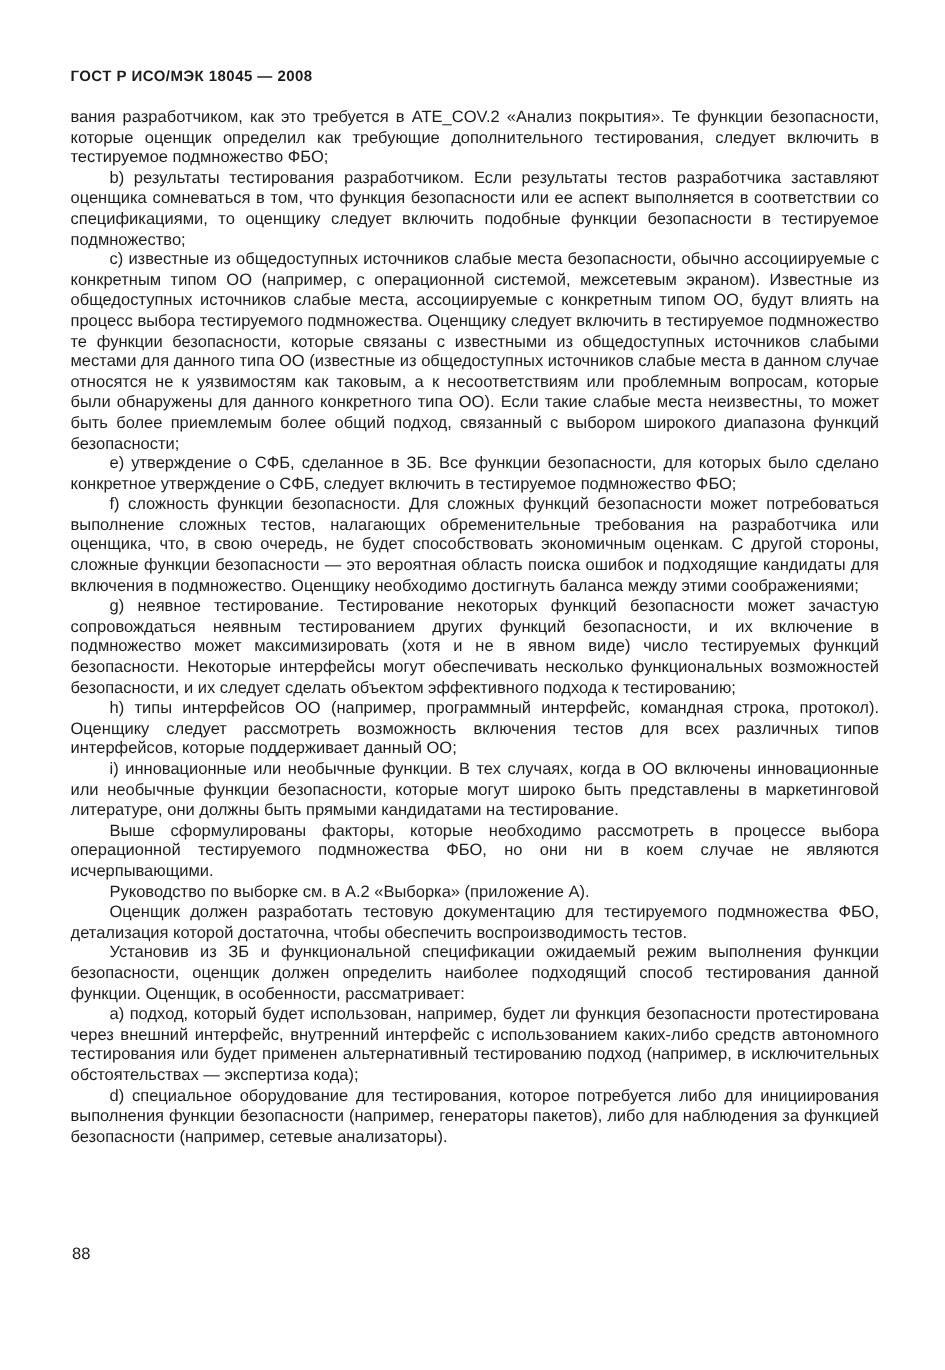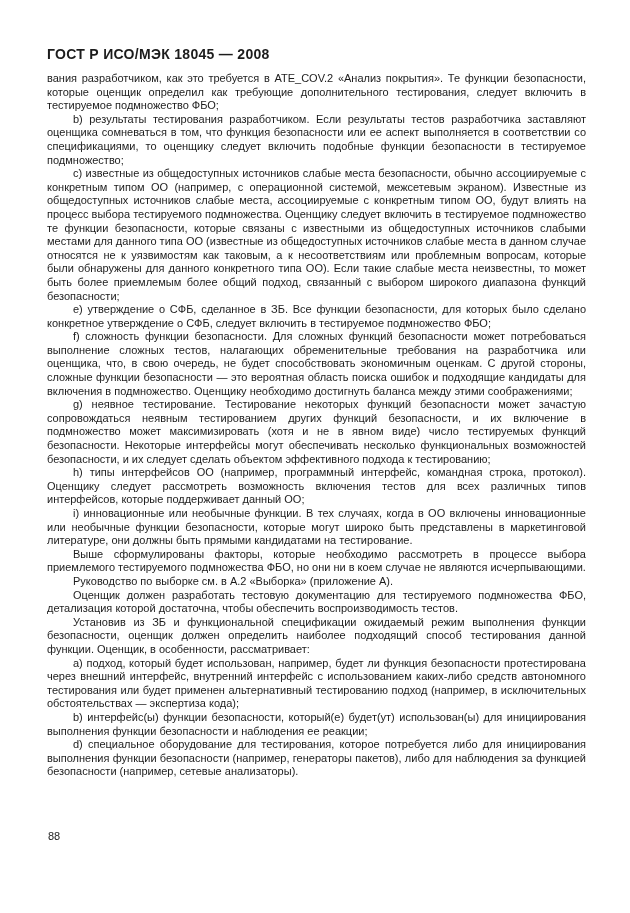--- a/index.html
+++ b/index.html
@@ -13,21 +13,21 @@
     height: 913px;
     background: #ffffff;
     font-family: "Liberation Sans", sans-serif;
     color: #1c1c1c;
     overflow: hidden;
   }
   .doc-header {
     position: absolute;
     left: 47px;
     top: 46px;
-    font-size: 14px;
+    font-size: 10px;
     font-weight: bold;
     letter-spacing: 0.3px;
     white-space: nowrap;
   }
   .doc-body {
     position: absolute;
     left: 47px;
     top: 72px;
     width: 539px;
     height: 775px;
@@ -61,24 +61,23 @@
 
   <div class="doc-body">
     <p class="noindent">вания разработчиком, как это требуется в ATE_COV.2 «Анализ покрытия». Те функции безопасности, которые оценщик определил как требующие дополнительного тестирования, следует включить в тестируемое подмножество ФБО;</p>
     <p>b) результаты тестирования разработчиком. Если результаты тестов разработчика заставляют оценщика сомневаться в том, что функция безопасности или ее аспект выполняется в соответствии со спецификациями, то оценщику следует включить подобные функции безопасности в тестируемое подмножество;</p>
     <p>c) известные из общедоступных источников слабые места безопасности, обычно ассоциируемые с конкретным типом ОО (например, с операционной системой, межсетевым экраном). Известные из общедоступных источников слабые места, ассоциируемые с конкретным типом ОО, будут влиять на процесс выбора тестируемого подмножества. Оценщику следует включить в тестируемое подмножество те функции безопасности, которые связаны с известными из общедоступных источников слабыми местами для данного типа ОО (известные из общедоступных источников слабые места в данном случае относятся не к уязвимостям как таковым, а к несоответствиям или проблемным вопросам, которые были обнаружены для данного конкретного типа ОО). Если такие слабые места неизвестны, то может быть более приемлемым более общий подход, связанный с выбором широкого диапазона функций безопасности;</p>
     <p>e) утверждение о СФБ, сделанное в ЗБ. Все функции безопасности, для которых было сделано конкретное утверждение о СФБ, следует включить в тестируемое подмножество ФБО;</p>
     <p>f) сложность функции безопасности. Для сложных функций безопасности может потребоваться выполнение сложных тестов, налагающих обременительные требования на разработчика или оценщика, что, в свою очередь, не будет способствовать экономичным оценкам. С другой стороны, сложные функции безопасности — это вероятная область поиска ошибок и подходящие кандидаты для включения в подмножество. Оценщику необходимо достигнуть баланса между этими соображениями;</p>
     <p>g) неявное тестирование. Тестирование некоторых функций безопасности может зачастую сопровождаться неявным тестированием других функций безопасности, и их включение в подмножество может максимизировать (хотя и не в явном виде) число тестируемых функций безопасности. Некоторые интерфейсы могут обеспечивать несколько функциональных возможностей безопасности, и их следует сделать объектом эффективного подхода к тестированию;</p>
     <p>h) типы интерфейсов ОО (например, программный интерфейс, командная строка, протокол). Оценщику следует рассмотреть возможность включения тестов для всех различных типов интерфейсов, которые поддерживает данный ОО;</p>
     <p>i) инновационные или необычные функции. В тех случаях, когда в ОО включены инновационные или необычные функции безопасности, которые могут широко быть представлены в маркетинговой литературе, они должны быть прямыми кандидатами на тестирование.</p>
-    <p>Выше сформулированы факторы, которые необходимо рассмотреть в процессе выбора приемлемого тестируемого подмножества ФБО, но они ни в коем случае не являются исчерпывающими.</p>
+    <p>Выше сформулированы факторы, которые необходимо рассмотреть в процессе выбора операционной тестируемого подмножества ФБО, но они ни в коем случае не являются исчерпывающими.</p>
     <p>Руководство по выборке см. в А.2 «Выборка» (приложение А).</p>
     <p>Оценщик должен разработать тестовую документацию для тестируемого подмножества ФБО, детализация которой достаточна, чтобы обеспечить воспроизводимость тестов.</p>
     <p>Установив из ЗБ и функциональной спецификации ожидаемый режим выполнения функции безопасности, оценщик должен определить наиболее подходящий способ тестирования данной функции. Оценщик, в особенности, рассматривает:</p>
     <p>a) подход, который будет использован, например, будет ли функция безопасности протестирована через внешний интерфейс, внутренний интерфейс с использованием каких-либо средств автономного тестирования или будет применен альтернативный тестированию подход (например, в исключительных обстоятельствах — экспертиза кода);</p>
-    <p>b) интерфейс(ы) функции безопасности, который(е) будет(ут) использован(ы) для инициирования выполнения функции безопасности и наблюдения ее реакции;</p>
     <p>d) специальное оборудование для тестирования, которое потребуется либо для инициирования выполнения функции безопасности (например, генераторы пакетов), либо для наблюдения за функцией безопасности (например, сетевые анализаторы).</p>
   </div>
 
   <div class="page-number">88</div>
 
 </div>
 
 </body></html>

